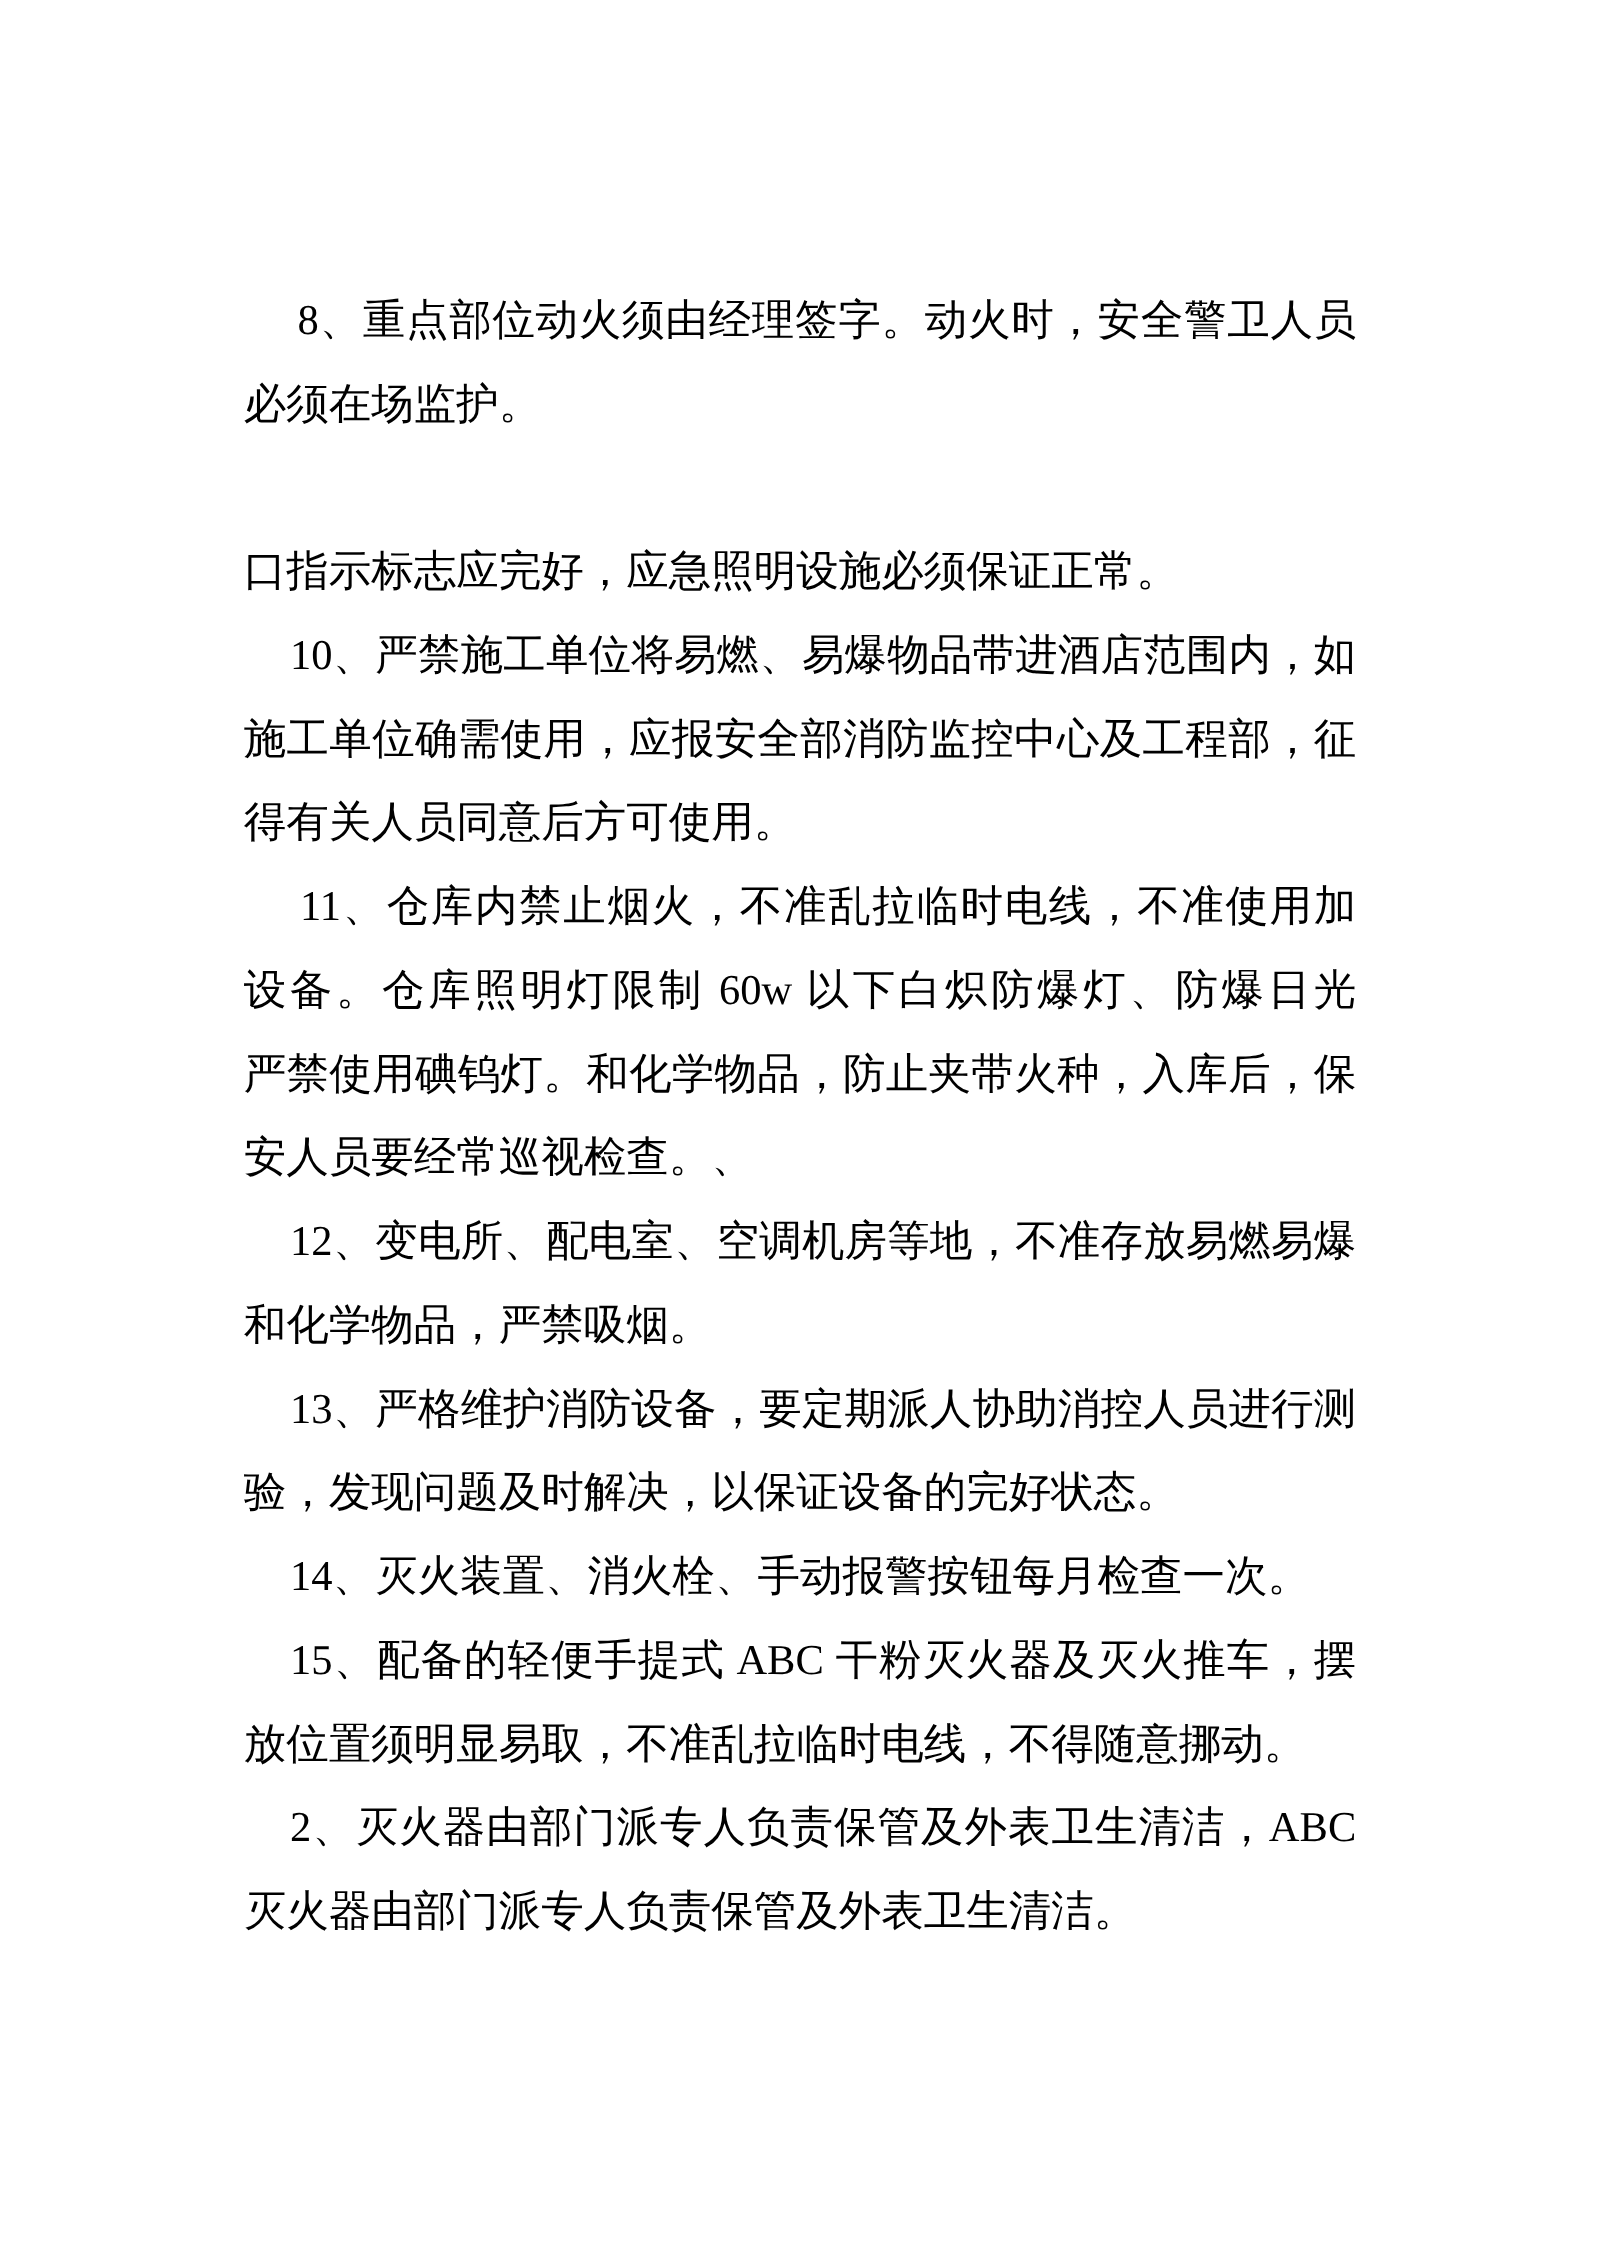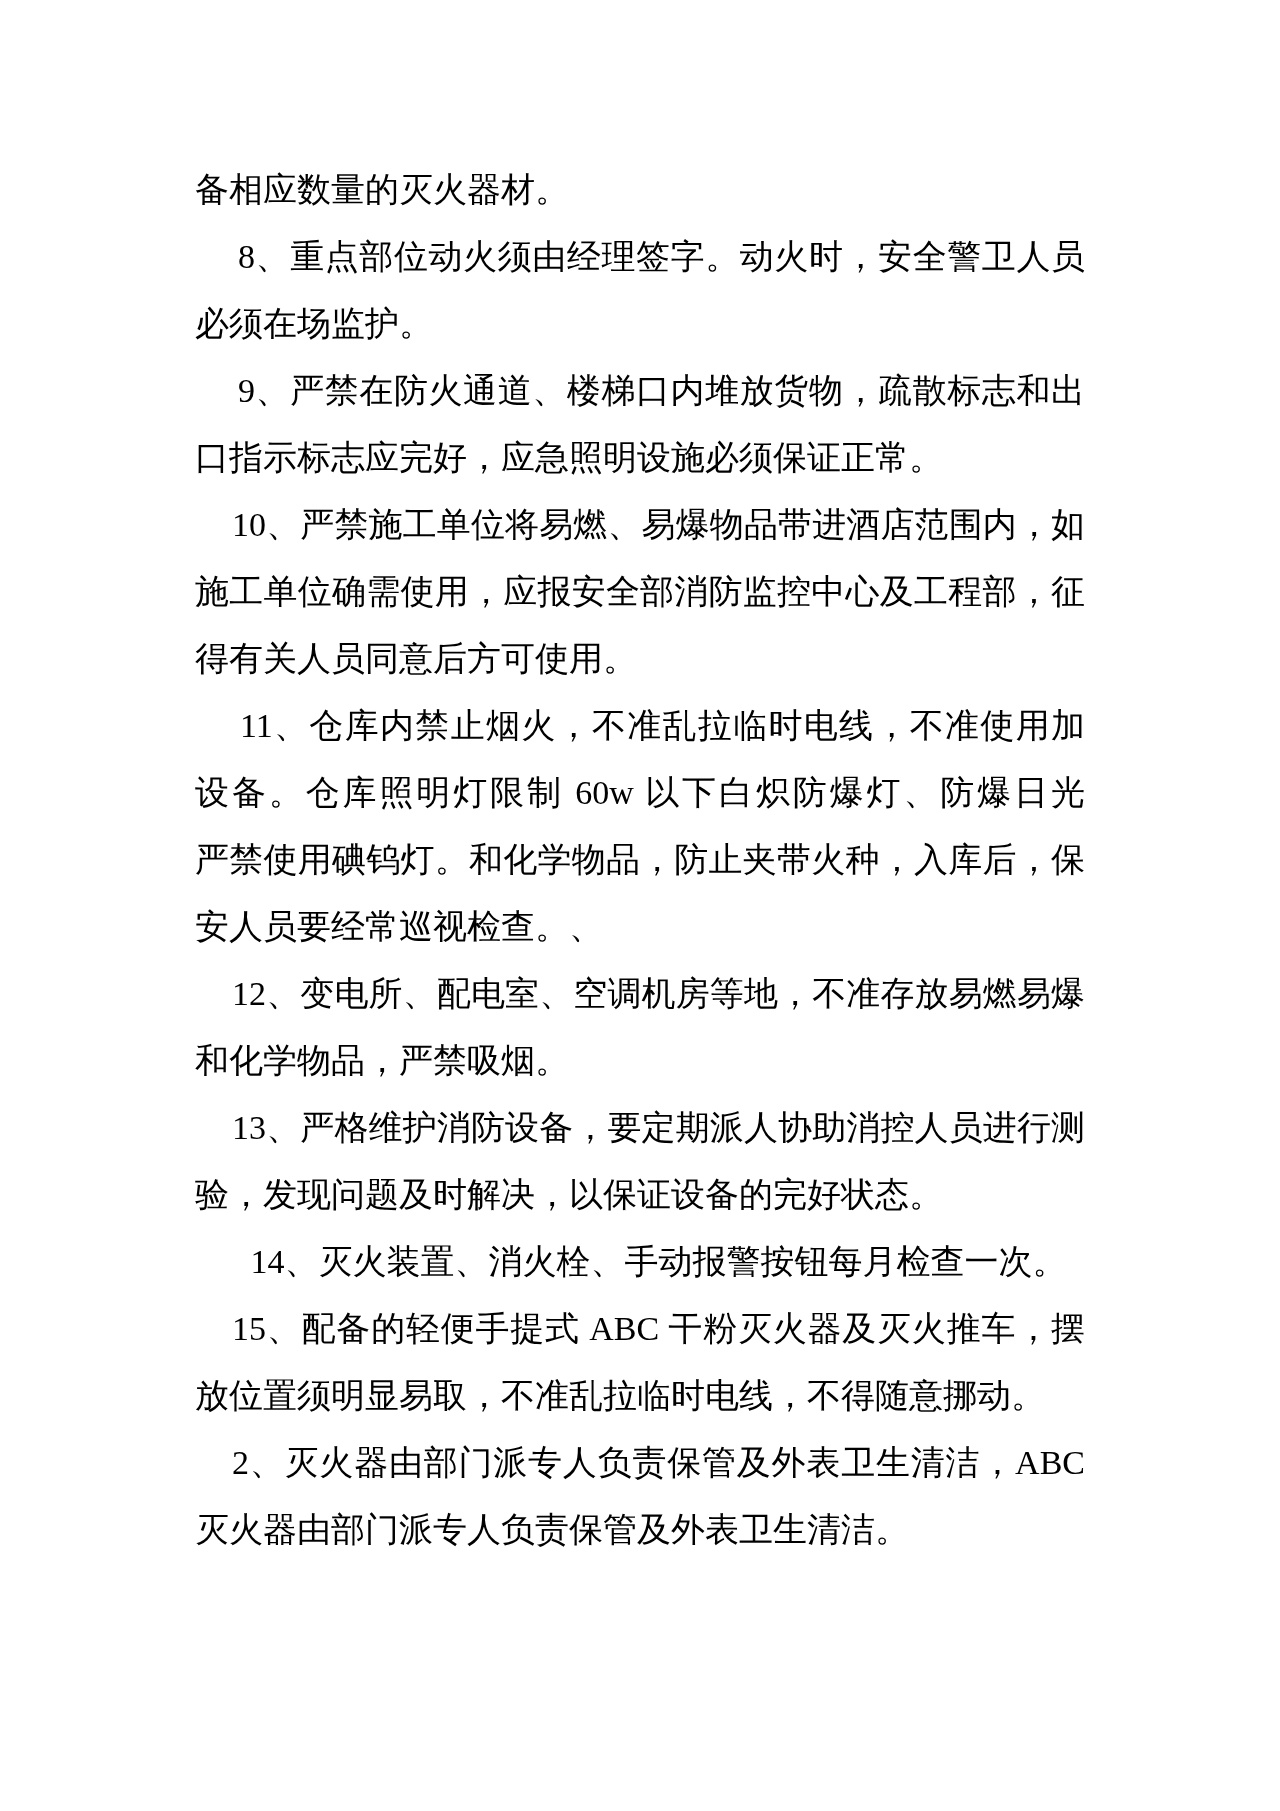--- a/index.html
+++ b/index.html
@@ -35,33 +35,31 @@
       text-align: left;
     }
     .line.full {
       text-align: justify;
       text-align-last: justify;
       white-space: normal;
       overflow: hidden;
     }
     .indent-a { padding-left: 43px; }
     .indent-b { padding-left: 45px; }
-    .indent-c { padding-left: 37px; text-align: center; }
+    .indent-c { padding-left: 37px; }
   </style>
 </head>
 <body>
 
 <div class="page">
 
-  <div class="line" style="top:156px;">备相应数量的灭火器材。</div>
 
   <div class="line full indent-a" style="top:223px;">8、重点部位动火须由经理签字。动火时，安全警卫人员</div>
   <div class="line" style="top:290px;">必须在场监护。</div>
 
-  <div class="line full indent-a" style="top:357px;">9、严禁在防火通道、楼梯口内堆放货物，疏散标志和出</div>
   <div class="line" style="top:424px;">口指示标志应完好，应急照明设施必须保证正常。</div>
 
   <div class="line full indent-c" style="top:491px;">10、严禁施工单位将易燃、易爆物品带进酒店范围内，如</div>
   <div class="line full" style="top:558px;">施工单位确需使用，应报安全部消防监控中心及工程部，征</div>
   <div class="line" style="top:625px;">得有关人员同意后方可使用。</div>
 
   <div class="line full indent-b" style="top:692px;">11、仓库内禁止烟火，不准乱拉临时电线，不准使用加热</div>
   <div class="line full" style="top:759px;">设备。仓库照明灯限制 60w 以下白炽防爆灯、防爆日光灯，</div>
   <div class="line full" style="top:826px;">严禁使用碘钨灯。和化学物品，防止夹带火种，入库后，保</div>
   <div class="line" style="top:893px;">安人员要经常巡视检查。、</div>

